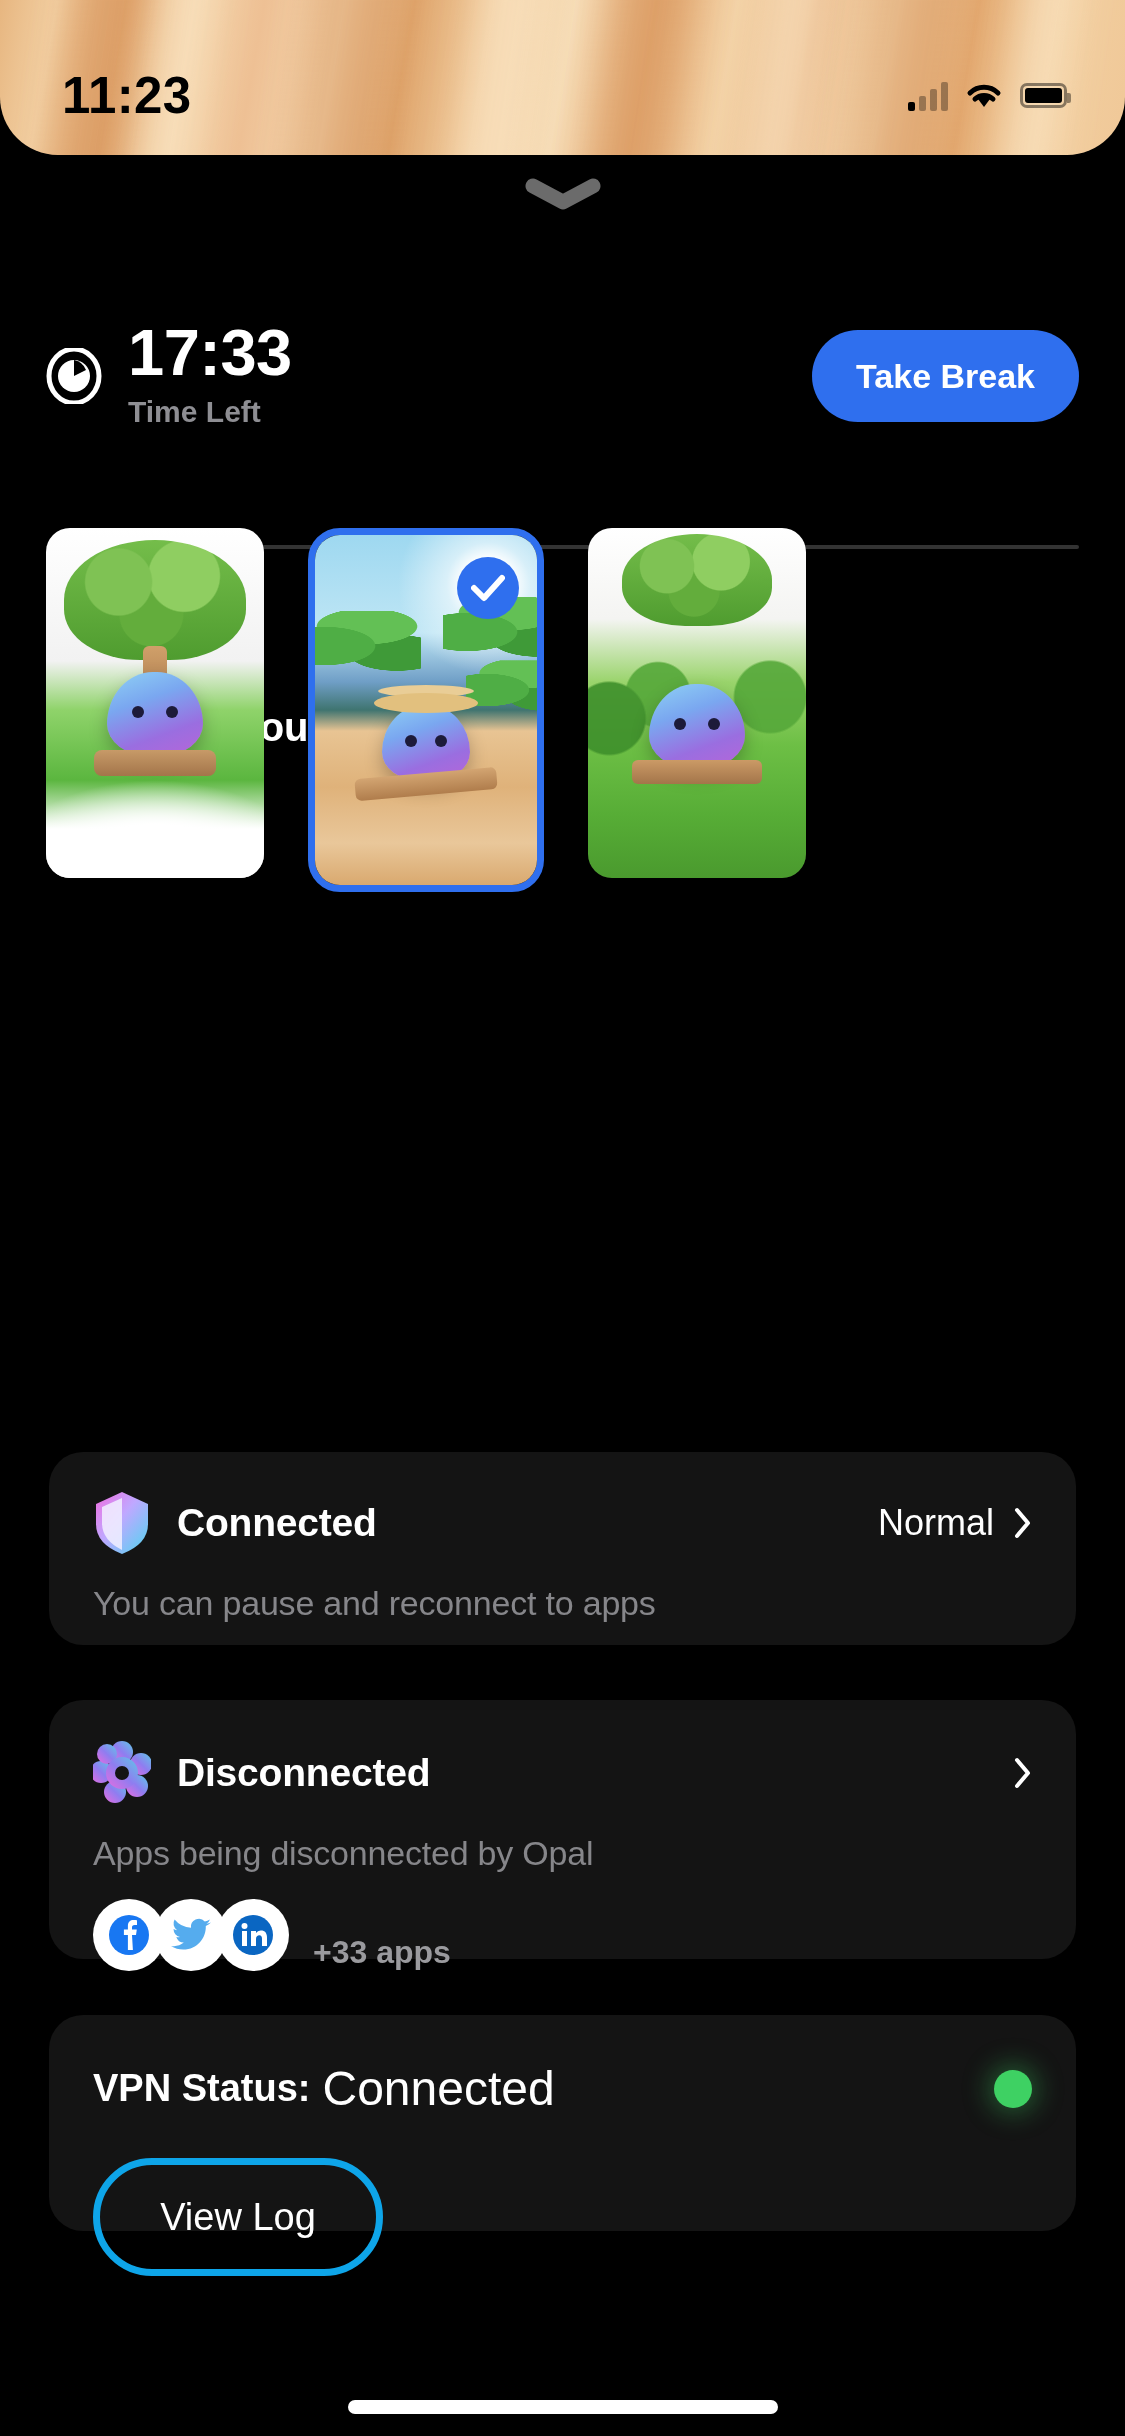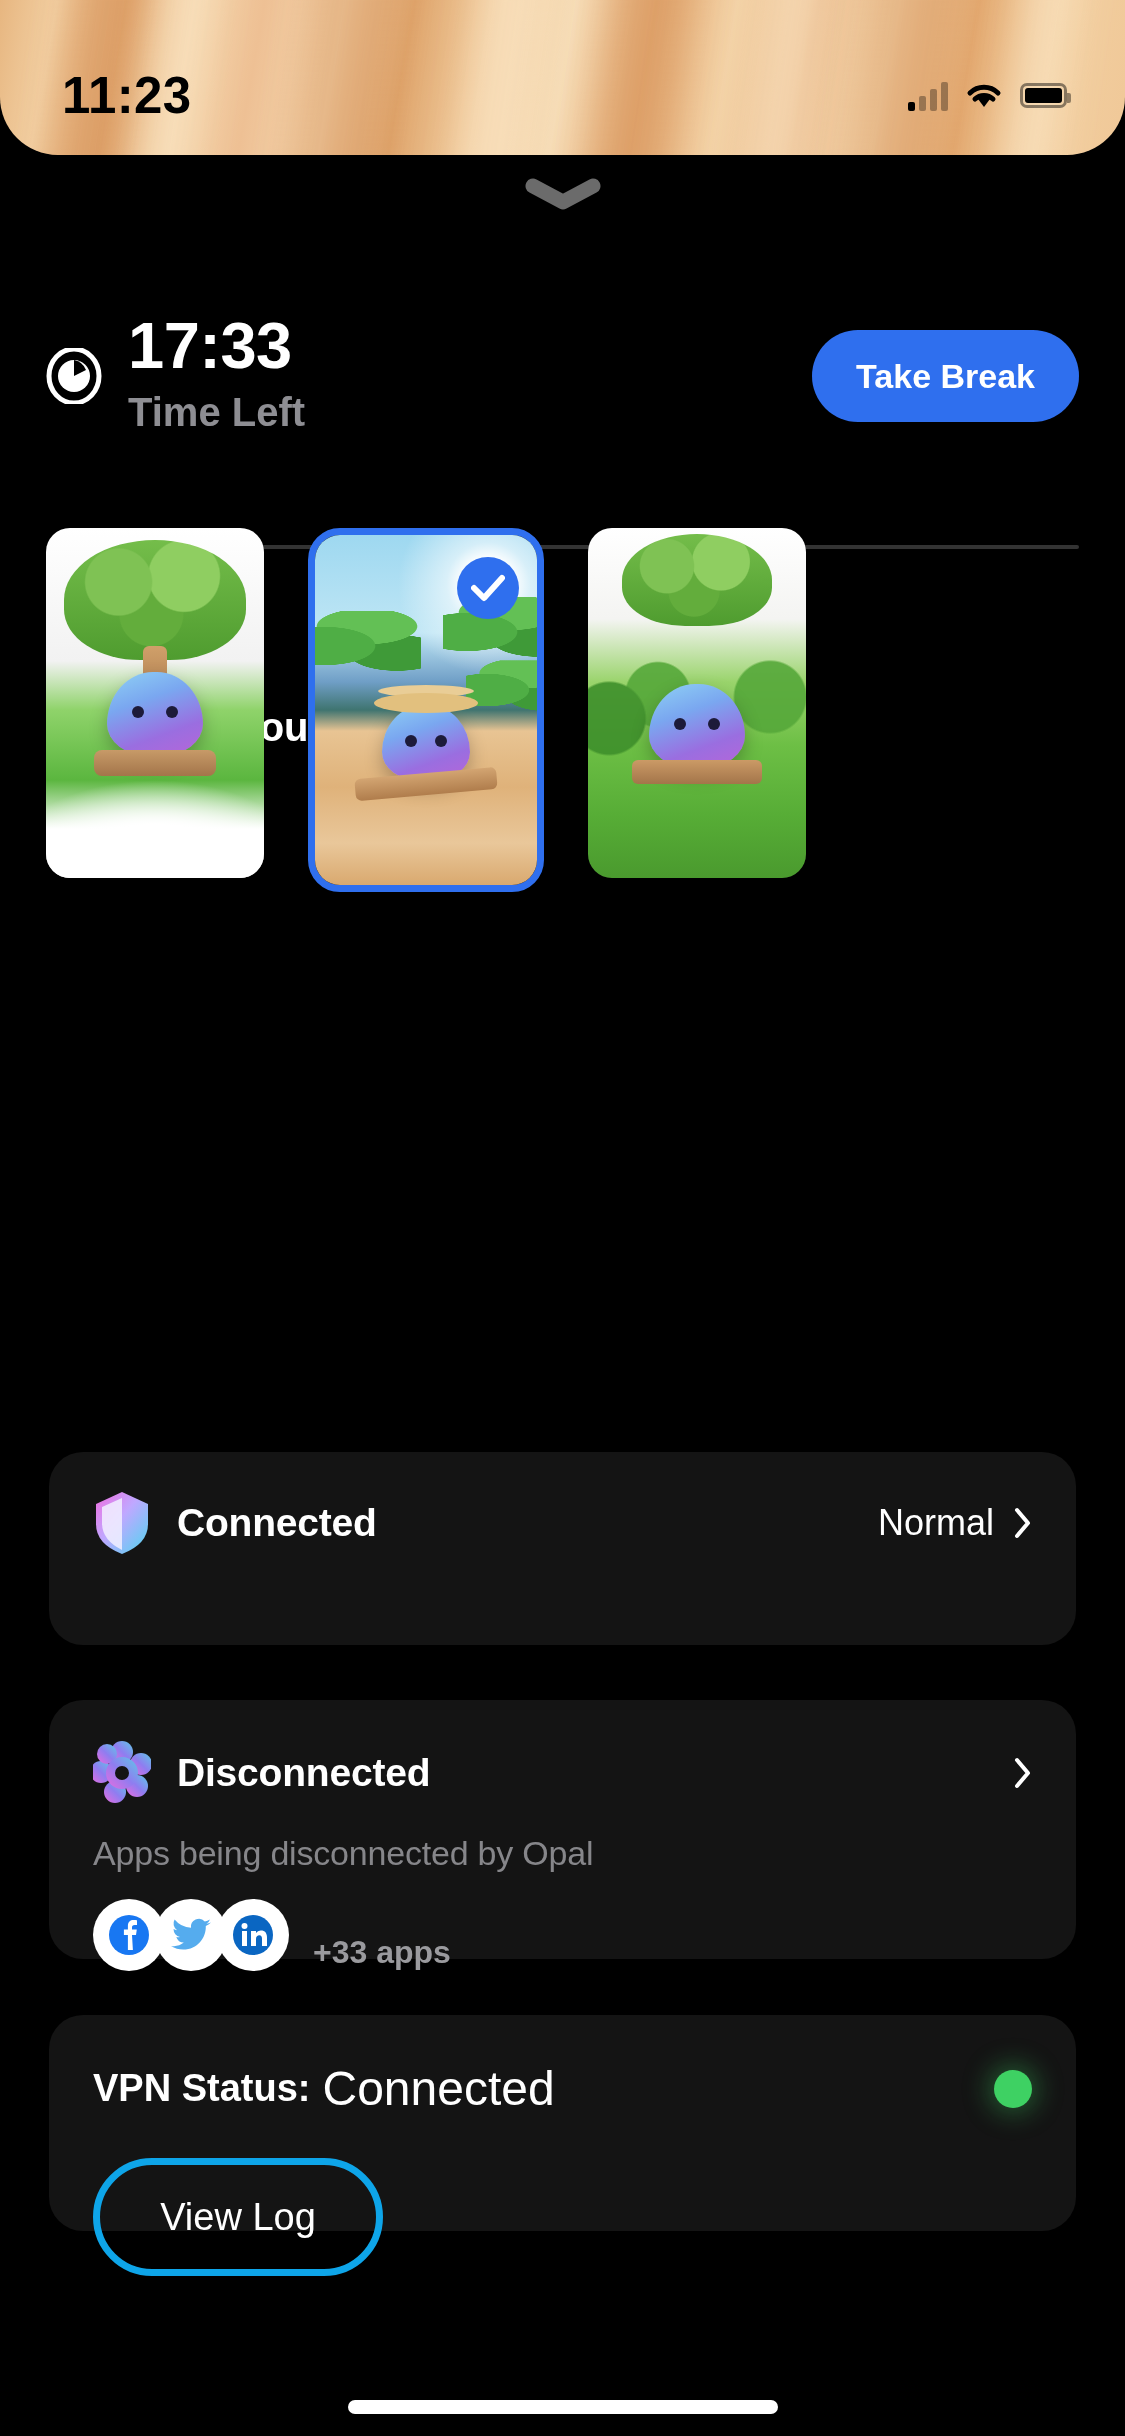--- a/index.html
+++ b/index.html
@@ -68,21 +68,21 @@
     position:absolute; top:318px; left:46px; width:1033px; height:116px;
     display:flex; align-items:center;
   }
   .timer-icon { width:56px; height:56px; flex:0 0 56px; margin-right:26px; }
   .timer-text { display:flex; flex-direction:column; justify-content:center; }
   .timer-value {
     font-size:65px; font-weight:700; color:#fff; line-height:1.05;
     letter-spacing:-.5px;
   }
   .timer-label {
-    font-size:40px; font-weight:700; color:#8e8e93; line-height:1.4; margin-top:4px;
+    font-size:30px; font-weight:700; color:#8e8e93; line-height:1.4; margin-top:4px;
   }
   .take-break {
     margin-left:auto;
     background:#2f6fee; color:#fff;
     font-size:34px; font-weight:700;
     padding:6px 44px; height:92px;
     border:none; border-radius:46px;
     display:flex; align-items:center; justify-content:center;
     white-space:nowrap;
   }
@@ -373,20 +373,21 @@
       <path d="M29 8 L29 60 Q9 50 9 33 V17 Z" fill="#f2f0ff" opacity=".85"></path>
     </svg>
     <div class="card-title">Connected</div>
     <div class="card-value">
       <span>Normal</span>
       <svg class="chev" viewBox="0 0 18 32">
         <path d="M3 3 L14 16 L3 29" stroke="#fff" stroke-width="4" fill="none" stroke-linecap="round" stroke-linejoin="round"></path>
       </svg>
     </div>
   </div>
+  <div class="card-sub">You can pause and reconnect to apps</div>
 </div>
 
 <div class="card card-disconnected">
   <div class="card-row">
     <svg class="card-icon" viewBox="0 0 58 66">
       <defs>
         <linearGradient id="gf" x1="0" y1="1" x2="1" y2="0">
           <stop offset="0%" stop-color="#e96ce0"></stop>
           <stop offset="50%" stop-color="#8f7df0"></stop>
           <stop offset="100%" stop-color="#5ec8e8"></stop>

